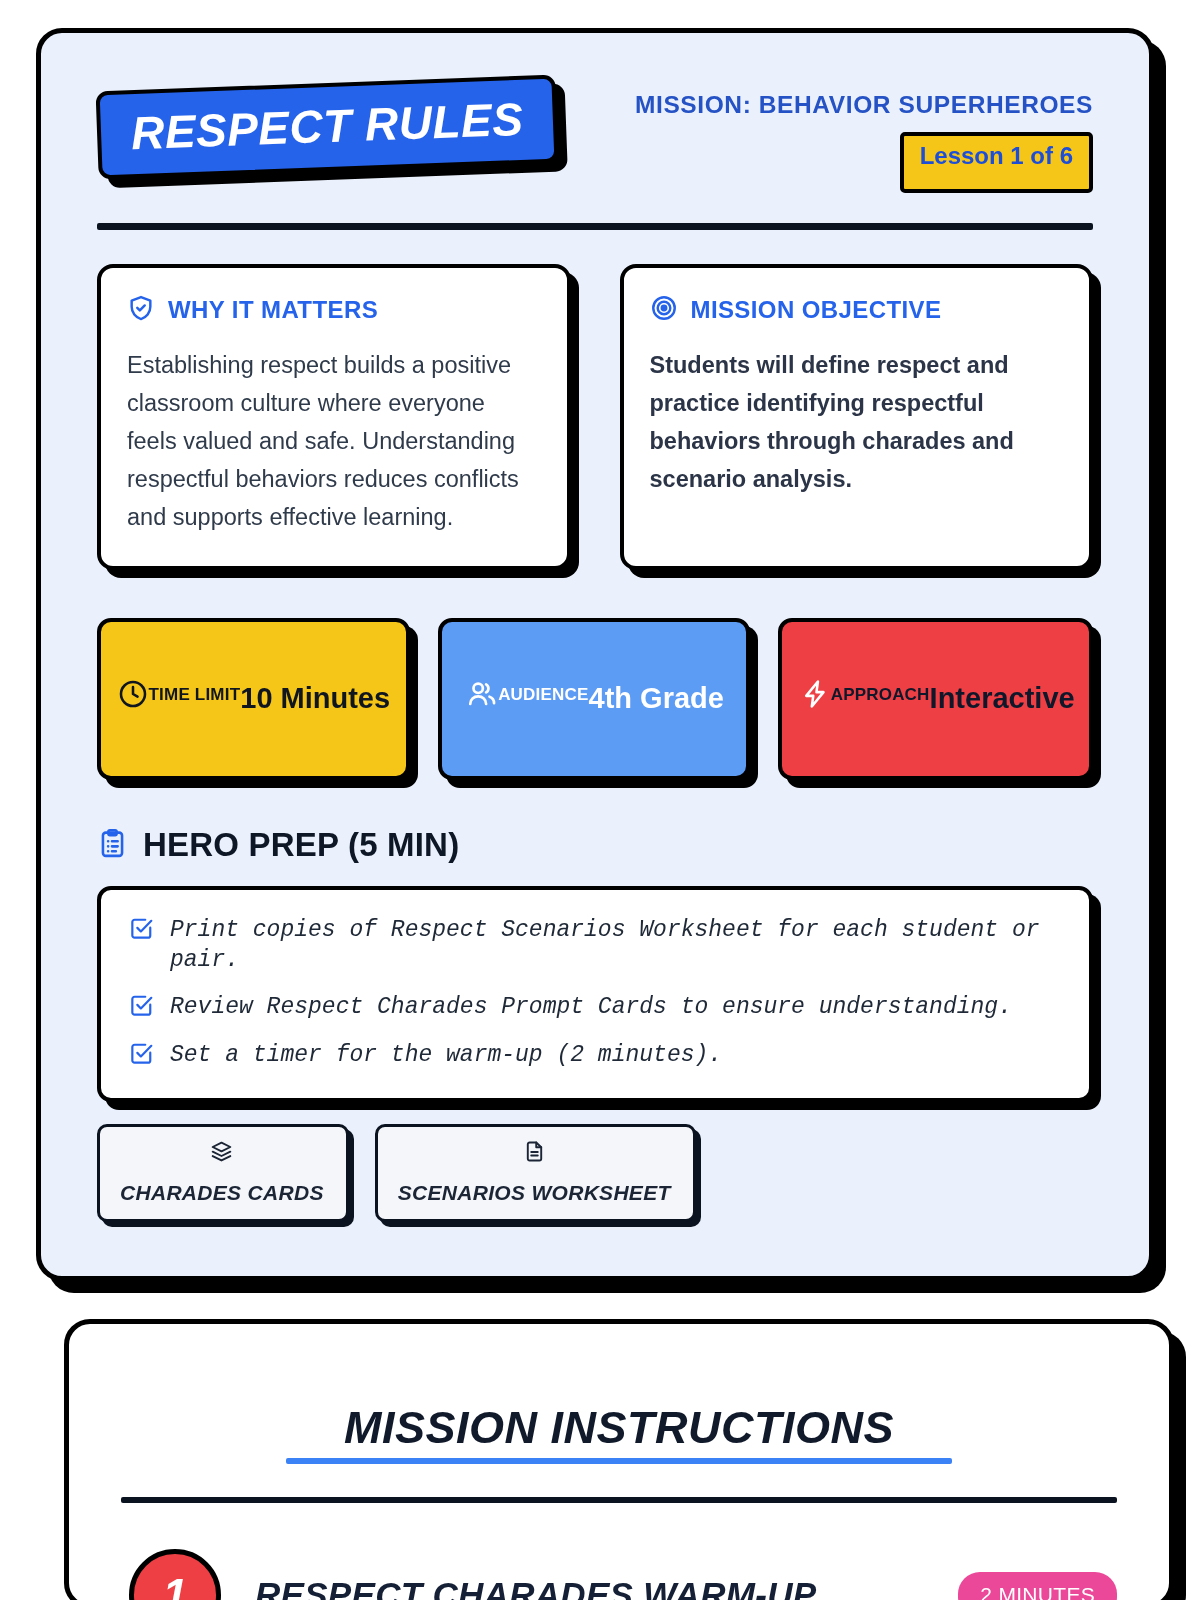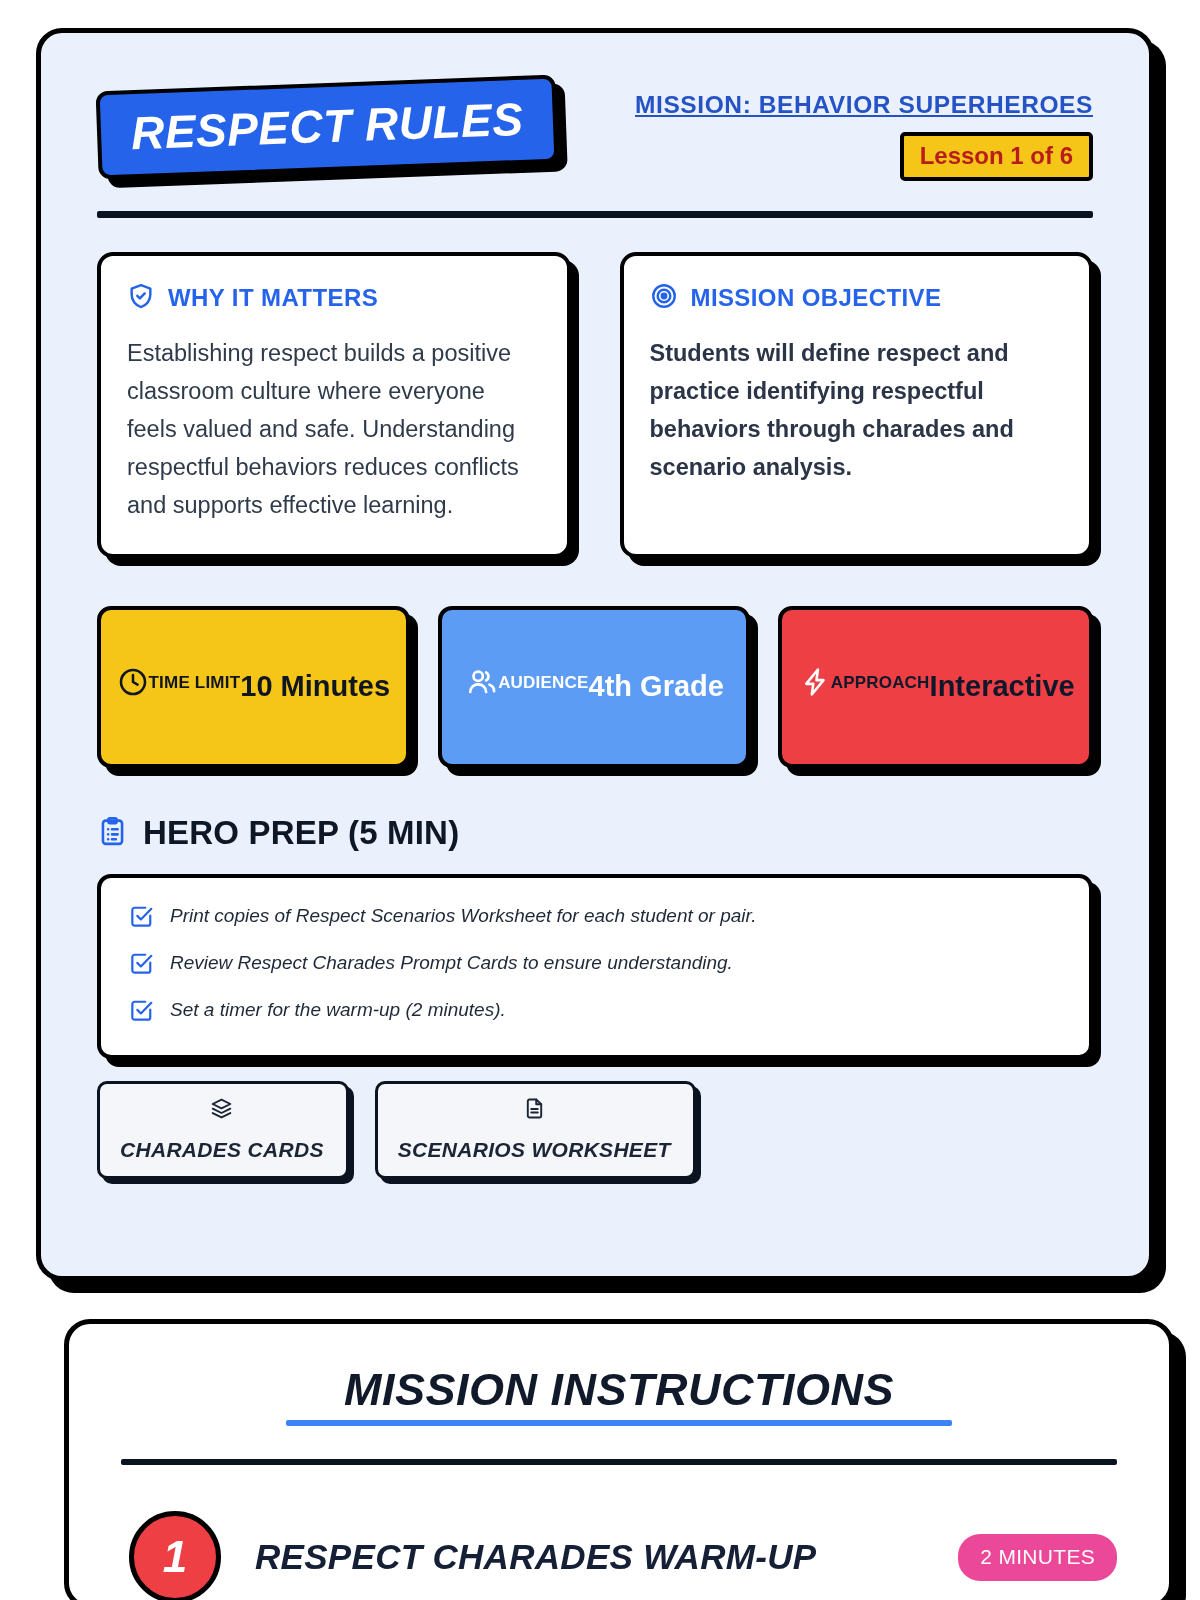--- a/index.html
+++ b/index.html
@@ -64,30 +64,29 @@
   .header-right {
     text-align: right;
     padding-top: 12px;
   }
   .mission-label {
     color: #2552c4;
     font-size: 24.5px;
     font-weight: bold;
     letter-spacing: 0.6px;
     white-space: nowrap;
-    text-decoration: underline;
   }
   .lesson-pill {
     display: inline-block;
     margin-top: 13px;
     background: #f5c518;
     border: 4px solid #000000;
     border-radius: 5px;
-    padding: 8px 16px 9px 16px;
-    color: #b91c1c;
+    padding: 8px 16px 21px 16px;
+    color: #1d4ed8;
     font-size: 24px;
     font-weight: bold;
     line-height: 1;
   }
 
   .rule {
     height: 7px;
     background: #0b1220;
     margin: 30px 26px 0 26px;
     border-radius: 2px;
@@ -182,23 +181,24 @@
   }
   .prep-item {
     display: flex;
     align-items: flex-start;
     gap: 16px;
     margin-bottom: 18px;
   }
   .prep-item:last-child { margin-bottom: 0; }
   .prep-text {
     color: #1f2937;
-    font-size: 19px;
+    font-size: 23px;
     font-style: italic;
     line-height: 1.28;
+    font-family: Liberation Mono, monospace;
   }
 
   
   .gear-row {
     display: flex;
     gap: 26px;
     margin: 22px 26px 0 26px;
   }
   .gear-chip {
     display: inline-flex;
@@ -235,20 +235,21 @@
   }
   .instructions-title {
     text-align: center;
     color: #111a2b;
     font-size: 45px;
     font-weight: bold;
     font-style: italic;
     letter-spacing: 0.5px;
     display: inline-block;
     width: 100%;
+    margin-top: 38px;
   }
   .instructions-underline {
     width: 666px;
     height: 6px;
     background: #3b82f6;
     margin: 4px auto 0 auto;
     border-radius: 2px;
   }
   .instructions-rule {
     height: 6px;

